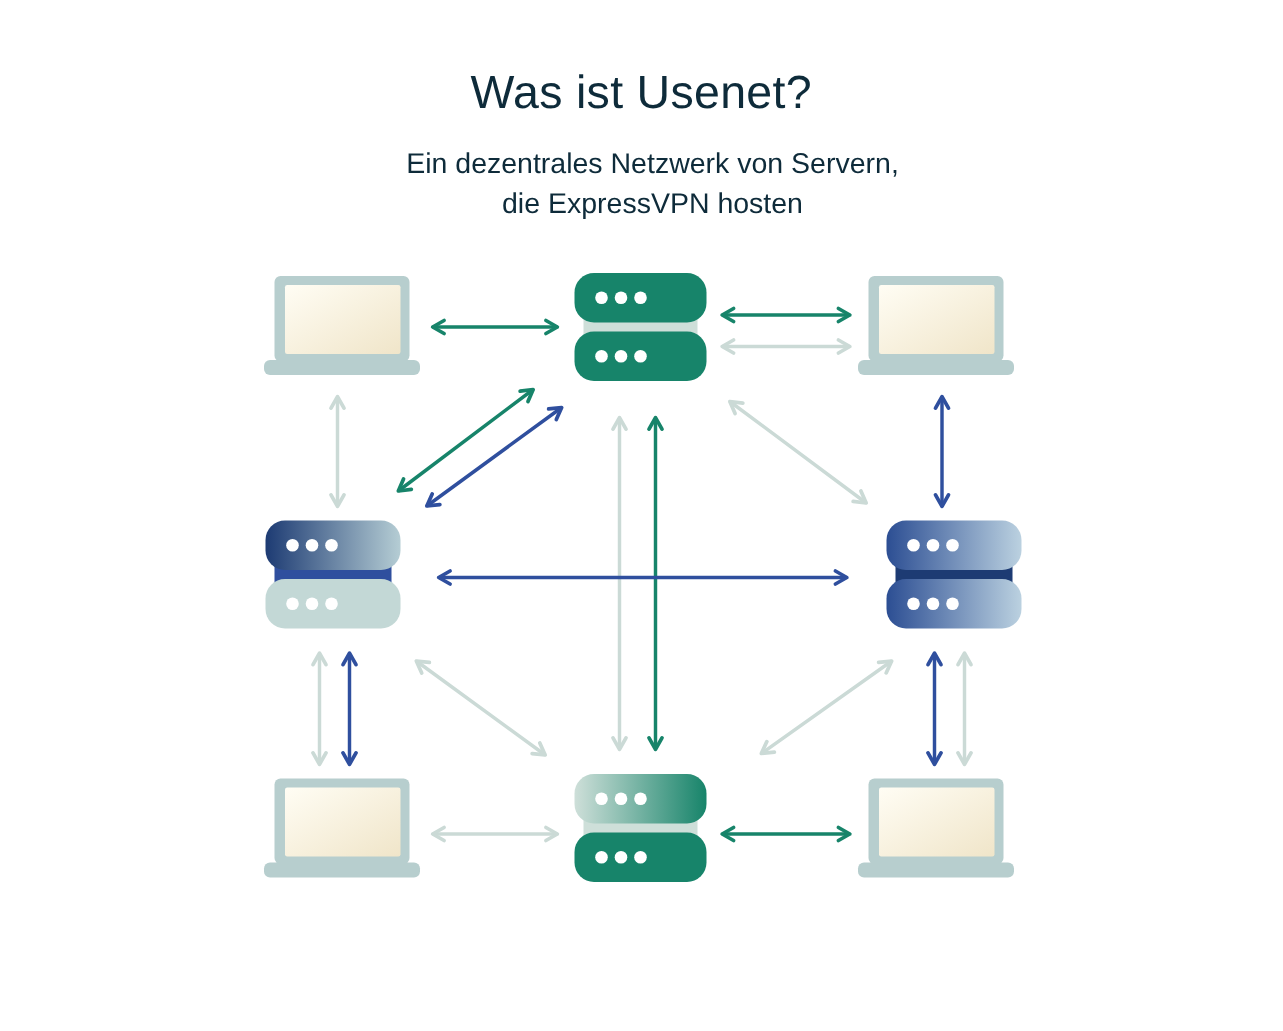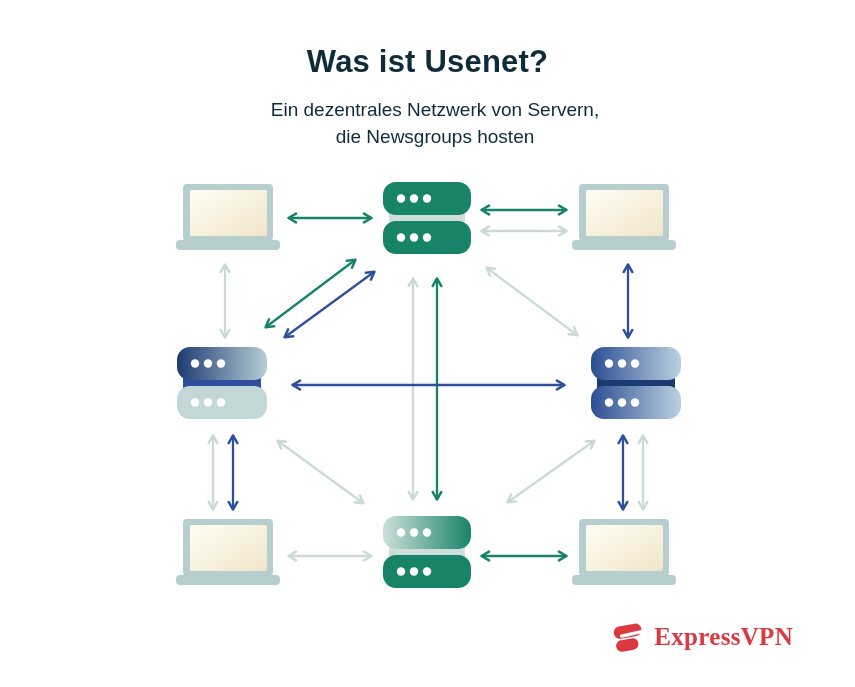--- a/index.html
+++ b/index.html
@@ -7,21 +7,21 @@
     --green:#17846A; --navy:#2F4F9E; --navy-dark:#1D3B73; --light:#CBDAD6;
     --laptop-frame:#B7CECE; --screen-start:#FFFDF4; --screen-end:#F0E5C9;
     --server-light:#C3D8D6; --steel-pale:#B5CDD4;
     --blue-start:#2C4E93; --blue-end:#BBD1E0; --green-pale:#CEDFD9;
     --logo-red:#DA3940;
   }
   *{box-sizing:border-box;margin:0;padding:0;}
   body{background:#e8e8e8;font-family:"Liberation Sans",sans-serif;}
   .canvas{position:relative;width:855px;height:687px;background:var(--background);overflow:hidden;}
   .header{position:absolute;top:44px;left:0;right:0;text-align:center;color:var(--heading-color);}
-  .title{font-size:31px;font-weight:700;letter-spacing:0.2px;}
+  .title{font-size:31px;font-weight:400;letter-spacing:0.2px;}
   .subtitle{margin-top:16px;font-size:19px;line-height:27px;font-weight:500;margin-left:15px;}
   .diagram-svg{position:absolute;top:0;left:0;}
   .ln{fill:none;stroke-width:2.3;stroke-linecap:round;}
   .s-green{stroke:var(--green);}
   .s-navy{stroke:var(--navy);}
   .s-light{stroke:var(--light);}
   .mk{fill:none;stroke-width:2.3;stroke-linecap:round;stroke-linejoin:round;}
   .mk-green{stroke:var(--green);}
   .mk-navy{stroke:var(--navy);}
   .mk-light{stroke:var(--light);}
@@ -166,28 +166,18 @@
       <circle class="dot" cx="401" cy="571.5" r="4.2"></circle>
         <circle class="dot" cx="414" cy="571.5" r="4.2"></circle>
         <circle class="dot" cx="427" cy="571.5" r="4.2"></circle>
     </g>
   </svg>
 
   <div class="header">
     <div class="title">Was ist Usenet?</div>
     <div class="subtitle">
       <div>Ein dezentrales Netzwerk von Servern,</div>
-      <div>die Newsgroups hosten</div>
+      <div>die ExpressVPN hosten</div>
     </div>
   </div>
 
-  <div class="logo">
-    <svg width="31" height="33" viewBox="0 0 31 33">
-      <g transform="rotate(-10 15 16)">
-        <rect x="1.5" y="5" width="28" height="12.5" rx="6.2" fill="var(--logo-red)"></rect>
-        <rect x="7" y="12.8" width="25" height="3.4" rx="1.7" fill="#FFFFFF" transform="rotate(-3 19 14.5)"></rect>
-        <rect x="1.5" y="19" width="22.5" height="11.5" rx="5.7" fill="var(--logo-red)"></rect>
-      </g>
-    </svg>
-    <span class="logo-text">ExpressVPN</span>
-  </div>
 
 </div>
 
 </body></html>

